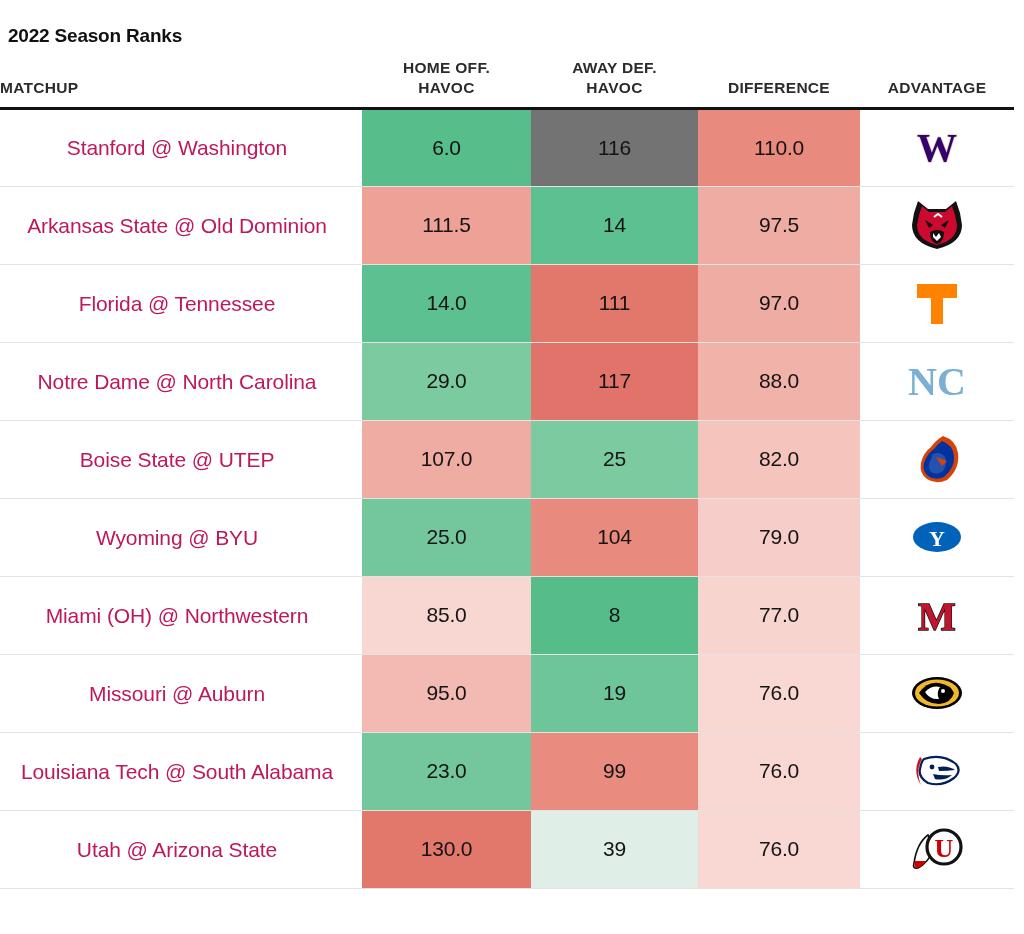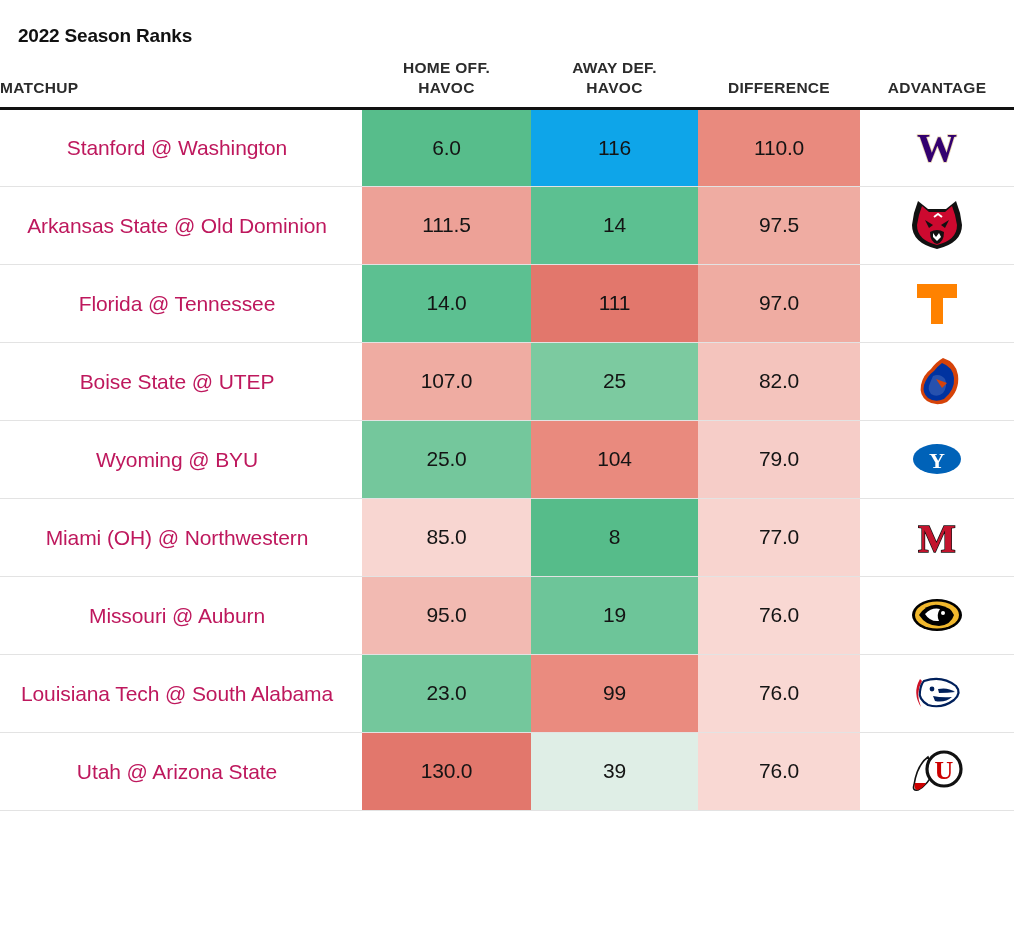--- a/index.html
+++ b/index.html
@@ -10,21 +10,21 @@
     background: #ffffff;
     font-family: "Liberation Sans", sans-serif;
     color: #1a1a1a;
     overflow: hidden;
   }
 
   .page { position: relative; width: 1024px; height: 934px; }
 
   .title {
     position: absolute;
-    left: 18px;
+    left: 8px;
     top: 25px;
     font-size: 19px;
     font-weight: bold;
     letter-spacing: -0.2px;
     color: #111111;
   }
 
   table.ranks {
     position: absolute;
     left: 0px;
@@ -119,21 +119,21 @@
           <div>HAVOC</div>
         </th>
         <th class="h-diff">DIFFERENCE</th>
         <th class="h-adv">ADVANTAGE</th>
       </tr>
     </thead>
     <tbody id="ranks-body">
         <tr>
           <td class="matchup">Stanford @ Washington</td>
           <td class="num" style="background: rgb(87, 189, 139);">6.0</td>
-          <td class="num" style="background: #0ea5e9;">116</td>
+          <td class="num" style="background: #737373;">116</td>
           <td class="num" style="background: rgb(233, 138, 126);">110.0</td>
           <td class="adv">
             <div class="logo-wrap" title="Washington Huskies">
     <svg class="logo" width="56" height="48" viewBox="0 0 56 48">
       <text x="28" y="37" text-anchor="middle" font-family="'Liberation Serif',serif" font-size="40" font-weight="bold" fill="#33006F" stroke="#e8d3b0" stroke-width="1.6" paint-order="stroke">W</text>
     </svg>
             </div>
           </td>
         </tr>
         <tr>
@@ -162,20 +162,33 @@
           <td class="num" style="background: rgb(239, 172, 162);">97.0</td>
           <td class="adv">
             <div class="logo-wrap" title="Tennessee Volunteers">
     <svg class="logo" width="54" height="54" viewBox="0 0 54 54">
       <path d="M7 8 H47 V22 H33 V48 H21 V22 H7 Z" fill="#FF8200"></path>
     </svg>
             </div>
           </td>
         </tr>
         <tr>
+          <td class="matchup">Notre Dame @ North Carolina</td>
+          <td class="num" style="background: rgb(124, 202, 160);">29.0</td>
+          <td class="num" style="background: rgb(226, 115, 106);">117</td>
+          <td class="num" style="background: rgb(240, 178, 169);">88.0</td>
+          <td class="adv">
+            <div class="logo-wrap" title="North Carolina Tar Heels">
+    <svg class="logo" width="58" height="48" viewBox="0 0 58 48">
+      <text x="29" y="38" text-anchor="middle" font-family="'Liberation Serif',serif" font-size="40" font-weight="bold" fill="#7BAFD4">NC</text>
+    </svg>
+            </div>
+          </td>
+        </tr>
+        <tr>
           <td class="matchup">Boise State @ UTEP</td>
           <td class="num" style="background: rgb(239, 172, 162);">107.0</td>
           <td class="num" style="background: rgb(124, 202, 160);">25</td>
           <td class="num" style="background: rgb(244, 196, 189);">82.0</td>
           <td class="adv">
             <div class="logo-wrap" title="Boise State Broncos">
     <svg class="logo" width="56" height="52" viewBox="0 0 56 52">
       <path d="M34 3 Q47 7 49 20 Q51 36 38 47 Q27 52 18 46 Q10 40 12 30 Q14 20 22 14 Q27 7 34 3 Z" fill="#D64309"></path>
       <path d="M33 8 Q44 12 45 23 Q46 35 35 44 Q26 48 19 43 Q13 38 15 30 Q18 21 25 16 Q29 11 33 8 Z" fill="#0033A0"></path>
       <path d="M24 21 Q31 18 36 24 Q39 31 34 38 Q28 43 22 39 Q18 34 21 28 Z" fill="#ffffff" opacity="0.15"></path>

